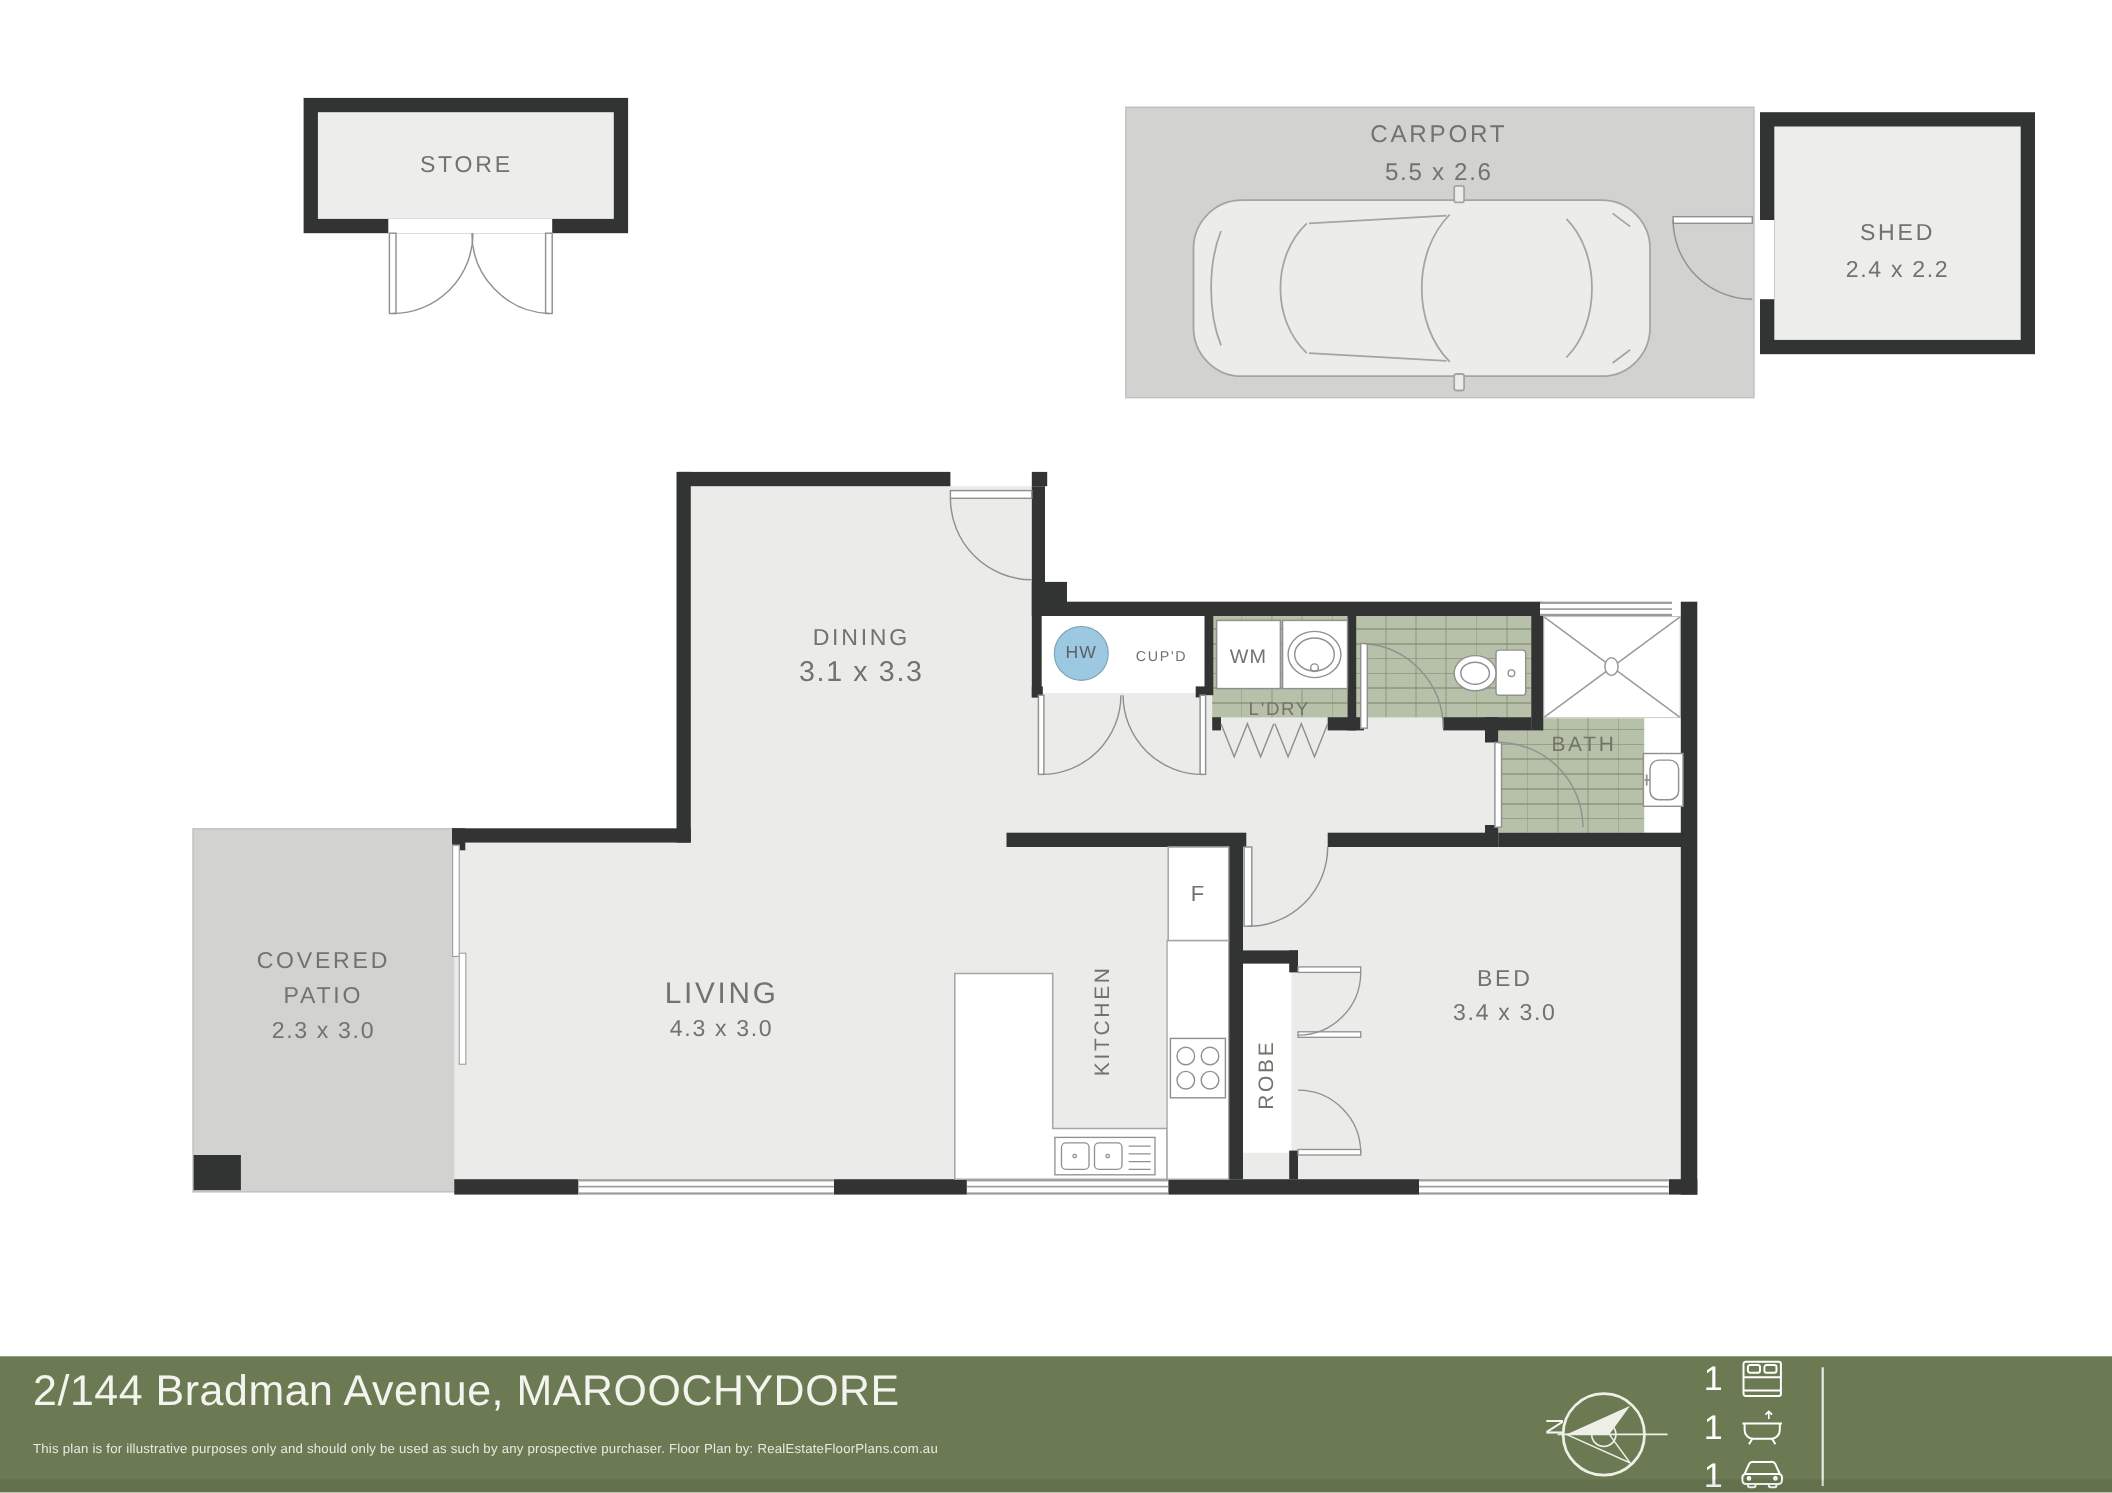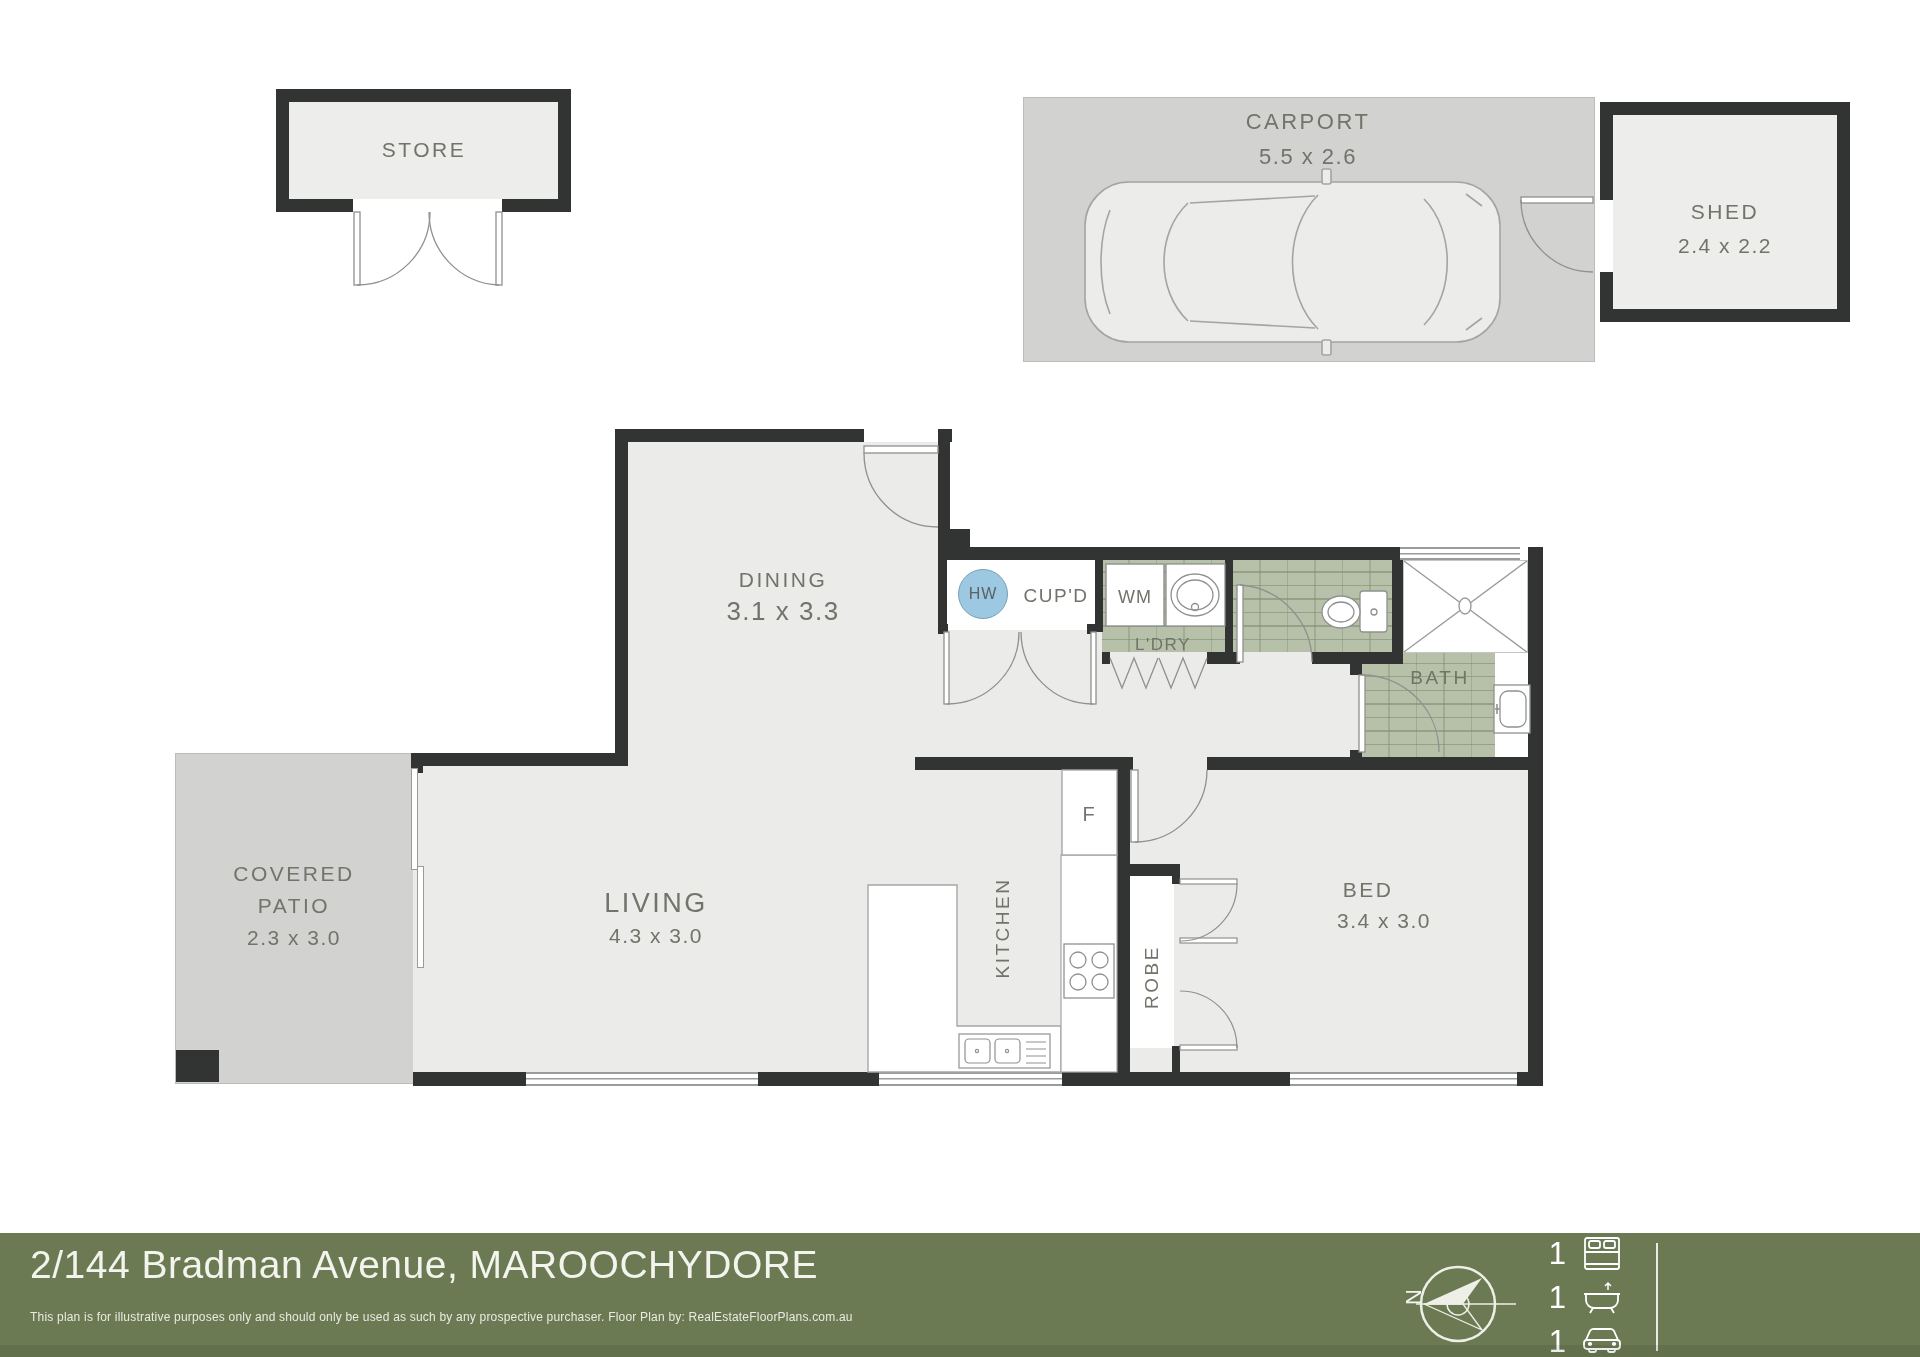--- a/index.html
+++ b/index.html
@@ -223,24 +223,24 @@
   <div class="rlabel" style="left:1725px;top:212px;font-size:21px;">SHED</div>
   <div class="rlabel" style="left:1725px;top:246px;font-size:21px;letter-spacing:1.5px;">2.4 x 2.2</div>
   <div class="rlabel" style="left:783px;top:580px;font-size:21px;">DINING</div>
   <div class="rlabel" style="left:783px;top:611px;font-size:26px;letter-spacing:1.5px;">3.1 x 3.3</div>
   <div class="rlabel" style="left:656px;top:903px;font-size:27px;text-align:right;">LIVING</div>
   <div class="rlabel" style="left:656px;top:936px;font-size:21px;letter-spacing:1.5px;">4.3 x 3.0</div>
   <div class="rlabel" style="left:294px;top:874px;font-size:21px;">COVERED</div>
   <div class="rlabel" style="left:294px;top:906px;font-size:21px;">PATIO</div>
   <div class="rlabel" style="left:294px;top:938px;font-size:21px;letter-spacing:1.5px;">2.3 x 3.0</div>
   <div class="rlabel" style="left:1368px;top:890px;font-size:21px;">BED</div>
-  <div class="rlabel" style="left:1368px;top:921px;font-size:21px;letter-spacing:1.5px;margin-left:16px;">3.4 x 3.0</div>
+  <div class="rlabel" style="left:1368px;top:921px;font-size:21px;letter-spacing:1.5px;">3.4 x 3.0</div>
   <div class="rlabel" style="left:1440px;top:678px;font-size:19px;">BATH</div>
   <div class="rlabel" style="left:1163px;top:645px;font-size:17px;letter-spacing:1.5px;">L'DRY</div>
-  <div class="rlabel" style="left:1056px;top:596px;font-size:19px;letter-spacing:1.5px;">CUP'D</div>
+  <div class="rlabel" style="left:1056px;top:596px;font-size:13px;letter-spacing:1.5px;">CUP'D</div>
   <div class="abs" style="left:958px;top:569px;width:50px;height:50px;border-radius:50%;background:#9dc8e1;border:1.5px solid #7aa0b5;box-sizing:border-box;"></div>
   <div class="rlabel" style="left:983px;top:594px;font-size:16px;color:#5b6166;letter-spacing:1px;text-align:right;">HW</div>
   <div class="rlabel" style="left:1135px;top:597px;font-size:18px;letter-spacing:1px;">WM</div>
   <div class="rlabel" style="left:1089px;top:814px;font-size:20px;letter-spacing:1px;">F</div>
   <div class="rlabel rot" style="left:1003px;top:928px;font-size:19px;">KITCHEN</div>
   <div class="rlabel rot" style="left:1152px;top:977px;font-size:19px;">ROBE</div>
 
   <div class="abs" style="left:0;top:1233px;width:1920px;height:124px;background:var(--green);">
     <div class="ftxt" style="position:absolute;left:30px;top:10px;font-size:39px;font-weight:500;letter-spacing:.5px;white-space:nowrap;">2/144 Bradman Avenue, MAROOCHYDORE</div>
     <div style="position:absolute;left:30px;top:77px;font-size:12px;line-height:15.5px;letter-spacing:.2px;color:#e9eae2;">

